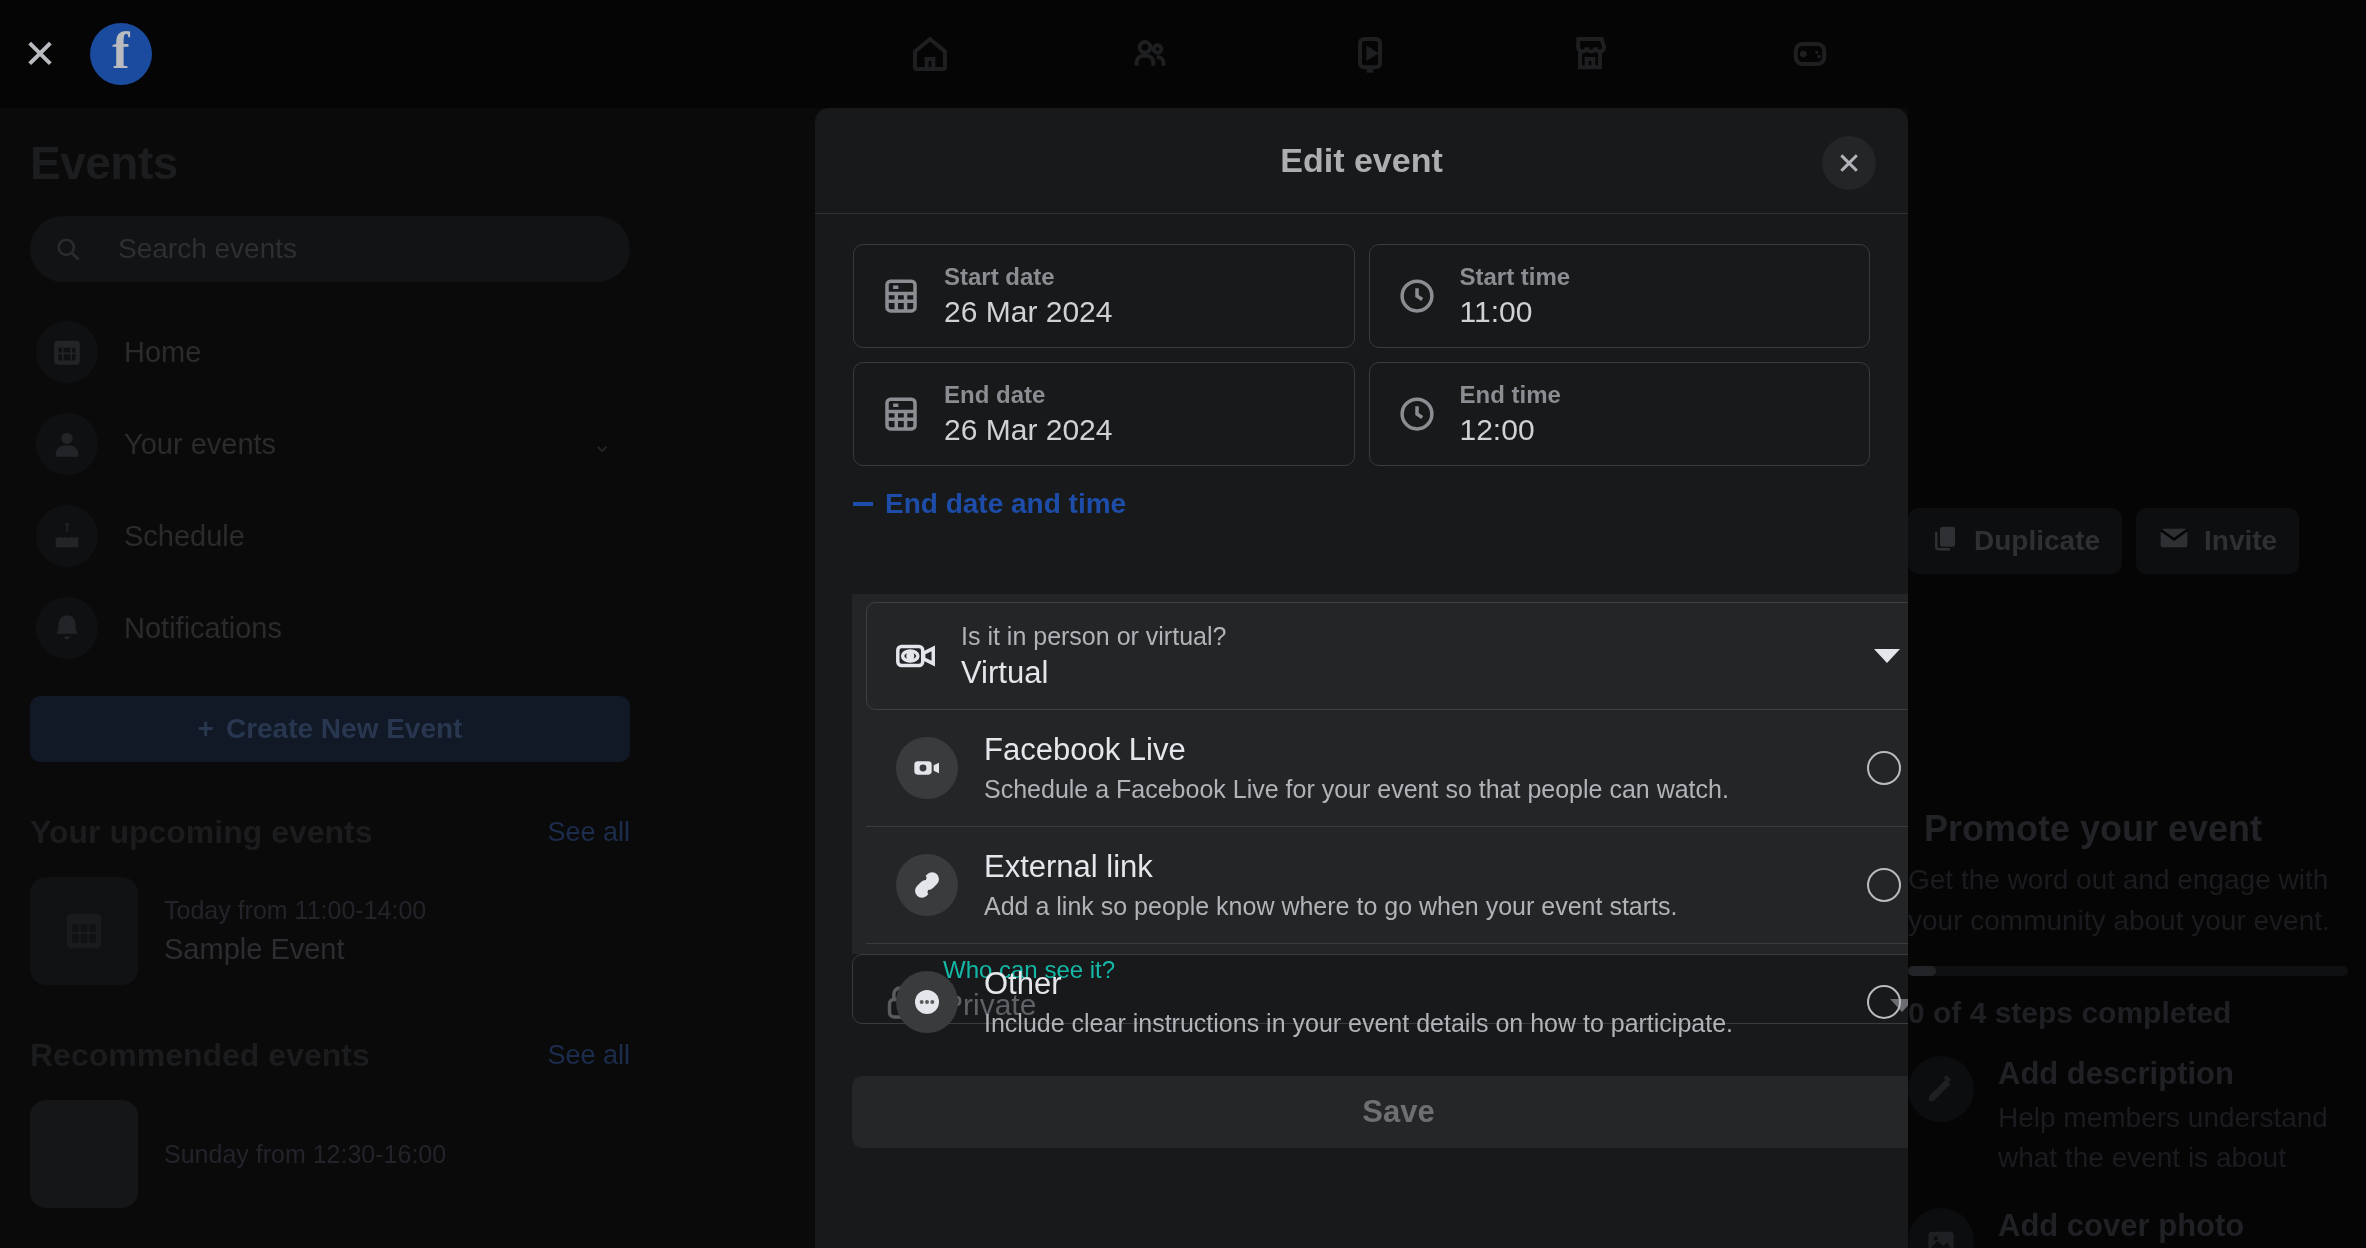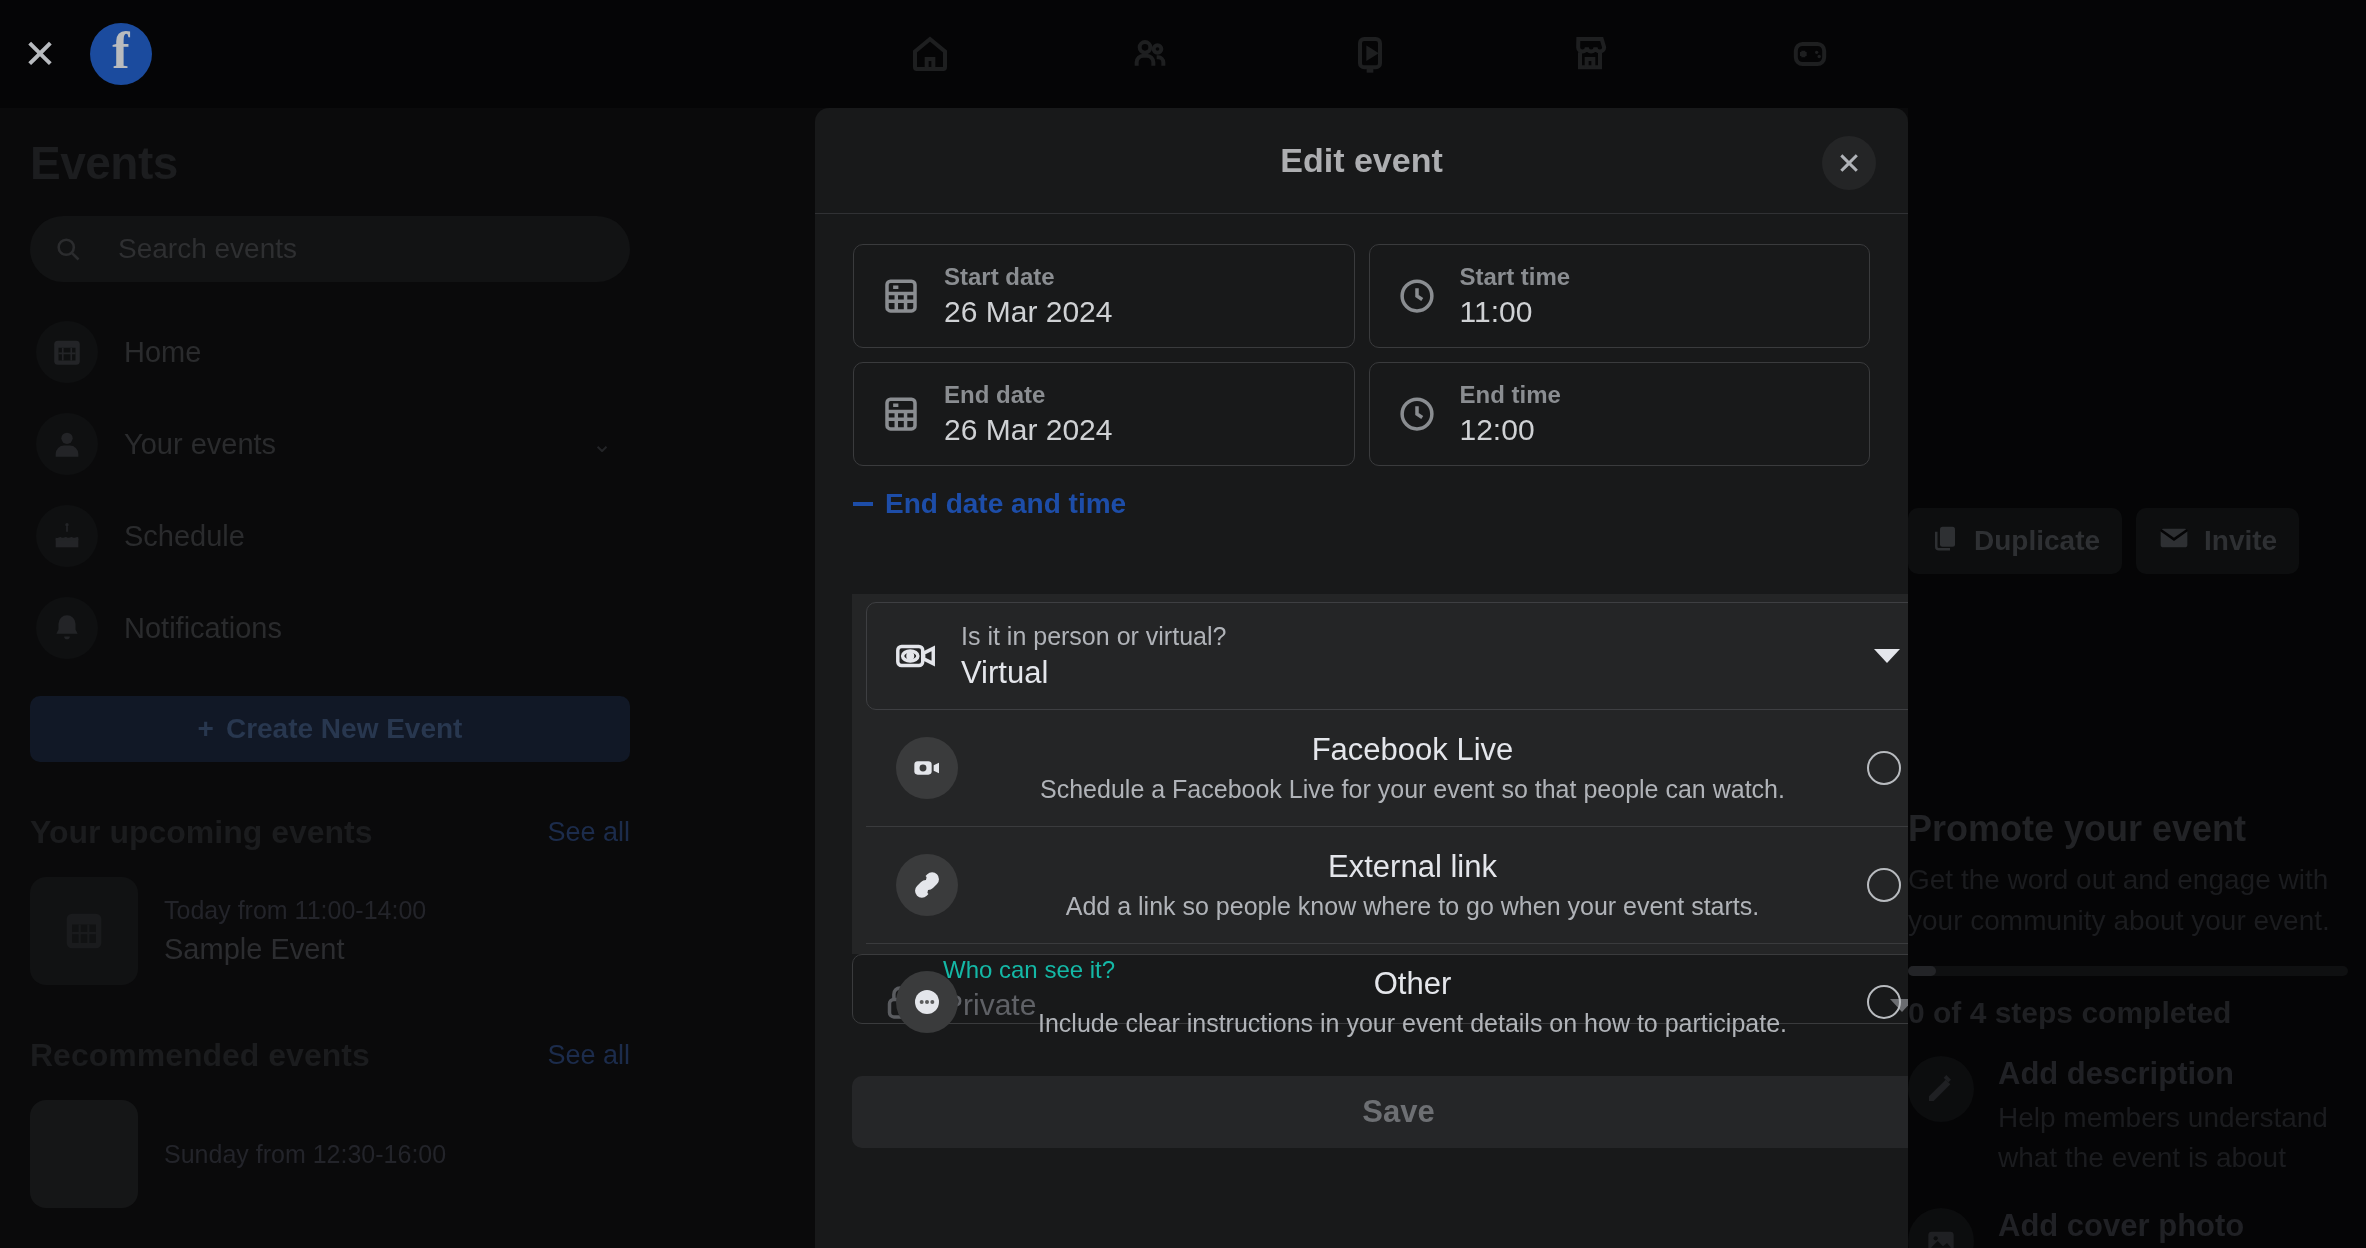--- a/index.html
+++ b/index.html
@@ -64,21 +64,21 @@
   .ev-thumb2 { width: 108px; height: 108px; border-radius: 16px; background: #151617; }
 
   
   .rightcol { position: absolute; left: 1908px; top: 108px; width: 458px; height: 1140px;
               background: #050506; padding-left: 10px; }
   .act-row { position: absolute; top: 400px; left: 0; display: flex; gap: 14px; }
   .act-btn { height: 66px; border-radius: 10px; background: #0d0e0f; display: flex;
              align-items: center; gap: 14px; padding: 0 22px; color: #2e3033;
              font-size: 28px; font-weight: 700; }
   .act-btn svg { fill: #2e3033; }
-  .promo-t { position: absolute; top: 700px; left: 0; color: #222326; font-size: 36px;
+  .promo-t { position: absolute; top: 700px; left: 16px; color: #222326; font-size: 36px;
              font-weight: 700; }
   .promo-s { position: absolute; top: 752px; left: 0; width: 460px; color: #1b1c1f;
              font-size: 28px; line-height: 1.45; }
   .prog-track { position: absolute; top: 858px; left: 0; width: 440px; height: 10px;
                 border-radius: 5px; background: #0f1011; }
   .prog-fill { width: 28px; height: 10px; border-radius: 5px; background: #232427; }
   .steps-lb { position: absolute; top: 888px; left: 0; color: #1f2023; font-size: 30px;
               font-weight: 700; }
   .todo { position: absolute; left: 0; display: flex; gap: 24px; }
   .todo-ic { width: 66px; height: 66px; border-radius: 50%; background: #0c0d0e;
@@ -119,21 +119,21 @@
                border-radius: 10px; display: flex; align-items: center; gap: 22px;
                padding: 0 26px; position: relative; background: #242526; }
   .dd-select .fic { width: 46px; height: 46px; flex: none; }
   .dd-select .lbl { color: #b0b3b8; font-size: 25px; }
   .dd-select .val { color: #e4e6eb; font-size: 31px; margin-top: 4px; }
   .dd-caret { position: absolute; right: 30px; top: 50%; transform: translateY(-50%);
               width: 0; height: 0; border-left: 13px solid transparent;
               border-right: 13px solid transparent; border-top: 14px solid #e4e6eb; }
 
   .opt-row { display: flex; align-items: center; gap: 26px; padding: 22px 30px;
-             margin: 0 14px; border-top: 1px solid #3a3b3d; text-align: center; }
+             margin: 0 14px; border-top: 1px solid #3a3b3d; }
   .opt-row.first { border-top: none; }
   .opt-ic { width: 62px; height: 62px; border-radius: 50%; background: #3a3b3c;
             display: flex; align-items: center; justify-content: center; flex: none; }
   .opt-ic svg { fill: #e4e6eb; }
   .opt-txt { flex: 1; }
   .opt-t { color: #e4e6eb; font-size: 31px; }
   .opt-d { color: #b0b3b8; font-size: 25px; margin-top: 7px; }
   .radio { width: 34px; height: 34px; border-radius: 50%; border: 2px solid #b8bbbf;
            flex: none; }
 

